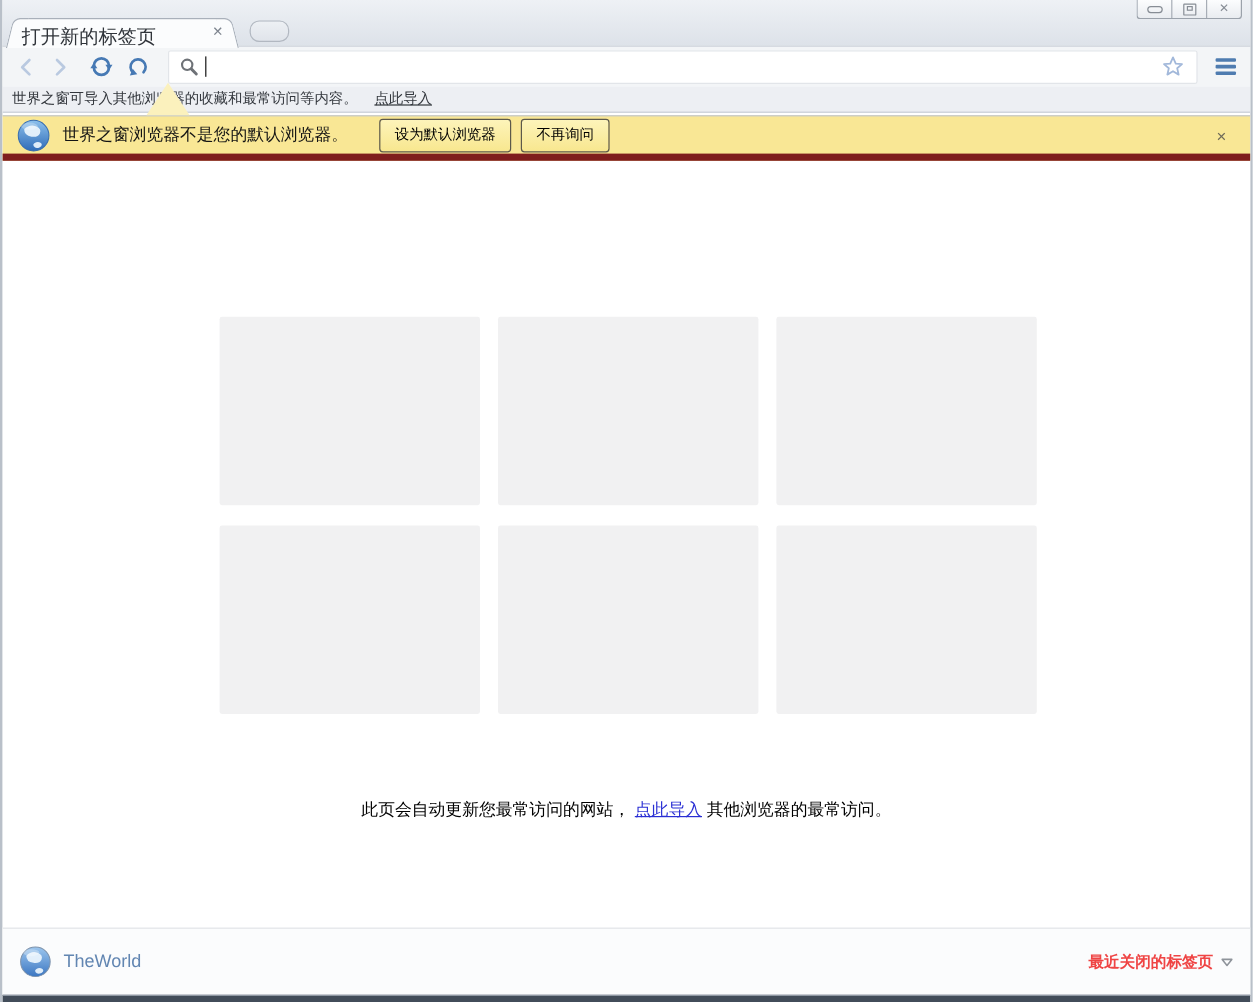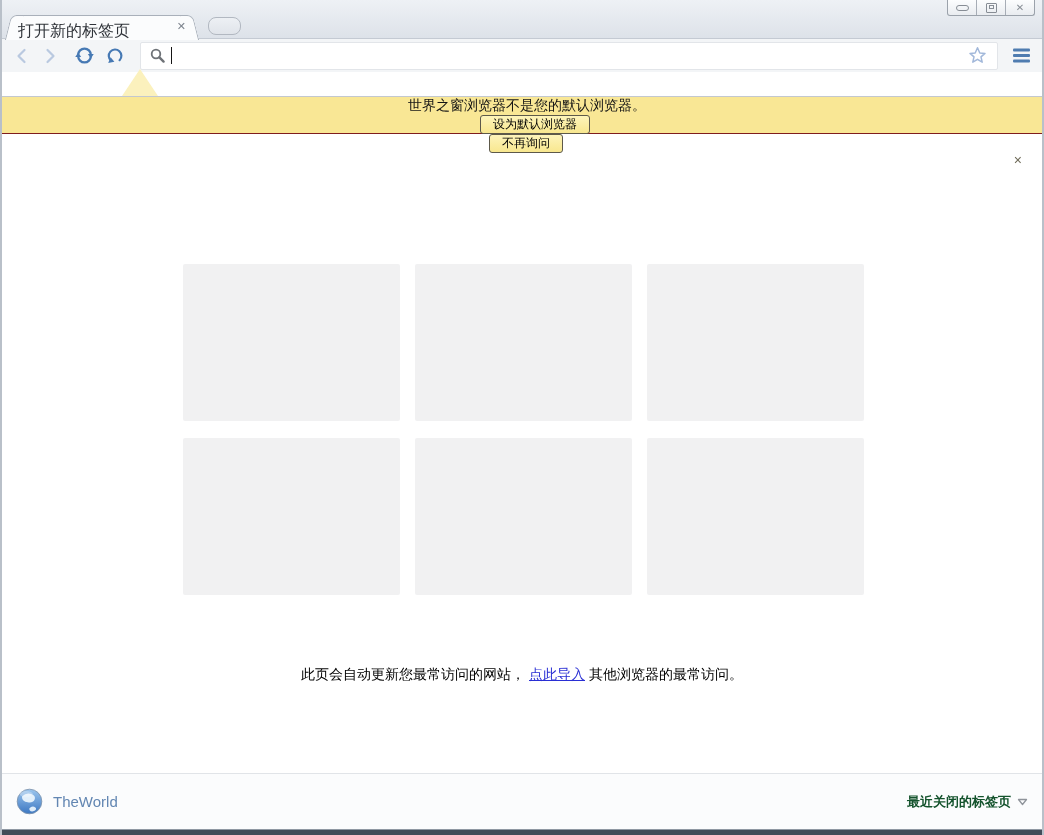--- a/index.html
+++ b/index.html
@@ -51,40 +51,40 @@
   
   .infobar{position:absolute;top:72px;left:0;right:0;height:22px;background:#edeff3;
     border-bottom:1px solid #c9ced6;display:flex;align-items:center;padding-left:8px;
     font-size:12px;color:#33373d;box-sizing:border-box;}
   .infobar a{color:#33373d;text-decoration:underline;margin-left:14px;cursor:pointer;}
   .pointer{position:absolute;top:69px;left:120px;width:0;height:0;z-index:4;
     border-left:18px solid transparent;border-right:18px solid transparent;
     border-bottom:27px solid #fbf1bd;}
   
   .notifbar{position:absolute;top:96px;left:0;right:0;height:38px;background:#f9e795;
-    border-top:1px solid #c3c8cf;border-bottom:1px solid #7f1d1d;display:flex;align-items:center;
-    padding:0 12px;box-sizing:border-box;z-index:3;flex-direction:column;}
+    border-top:1px solid #c3c8cf;border-bottom:6px solid #7f1d1d;display:flex;align-items:center;
+    padding:0 12px;box-sizing:border-box;z-index:3;}
   .notif-msg{margin-left:10px;font-size:14px;color:#141414;}
   .notif-btn{margin-left:26px;height:28px;padding:0 12px;font-size:12px;color:#000;
     background:linear-gradient(#fdf4ba,#f8e78f);border:1px solid #5d594a;border-radius:3px;
     font-family:"Liberation Sans","DejaVu Sans",sans-serif;cursor:pointer;text-align:right;}
   .notif-btn + .notif-btn{margin-left:8px;}
   .notif-close{margin-left:auto;margin-right:8px;color:#6e6a58;font-size:14px;cursor:pointer;line-height:1;}
   
   .grid{position:absolute;left:181px;top:264px;display:grid;
     grid-template-columns:repeat(3,217px);grid-auto-rows:157px;column-gap:15px;row-gap:17px;}
   .tile{background:#f1f1f2;border-radius:2px;cursor:pointer;}
   .hint{position:absolute;top:650px;left:0;right:0;text-align:center;font-size:14px;color:#000;margin-top:16px;}
   .hint a{color:#2a2fd4;text-decoration:underline;cursor:pointer;}
   
   .footer{position:absolute;left:0;right:0;bottom:6px;height:56px;background:#fbfcfd;
     border-top:1px solid #e1e4e8;display:flex;align-items:center;padding:0 14px;box-sizing:border-box;}
   .brand-label{margin-left:10px;font-size:15px;color:#6286b2;}
   .recent{margin-left:auto;display:flex;align-items:center;font-size:13px;font-weight:bold;
-    color:#14532d;cursor:pointer;}
+    color:#ef4444;cursor:pointer;}
   .recent svg{margin-left:6px;}
   .frame-bottom{position:absolute;bottom:0;left:0;right:0;height:6px;background:#424c59;
     border-top:1px solid #8f98a3;box-sizing:border-box;}
 </style>
 </head>
 <body>
 
 <div class="window">
 
   <div class="chrome-top">
@@ -149,20 +149,24 @@
 
     <div class="menu-btn">
       <svg width="19" height="15" viewBox="0 0 19 15">
         <rect x="1" y="0.5" width="17" height="3" rx="1" fill="#4f7cb0"></rect>
         <rect x="1" y="6" width="17" height="3" rx="1" fill="#4f7cb0"></rect>
         <rect x="1" y="11.5" width="17" height="3" rx="1" fill="#4f7cb0"></rect>
       </svg>
     </div>
   </div>
 
+  <div class="infobar">
+    <span>世界之窗可导入其他浏览器的收藏和最常访问等内容。</span>
+    <a>点此导入</a>
+  </div>
   <div class="pointer"></div>
 
   <div class="notifbar">
     <svg width="28" height="28" viewBox="0 0 32 32">
       <defs>
         <linearGradient id="gA" x1="0" y1="0" x2="0" y2="1">
           <stop offset="0" stop-color="#8cc0ec"></stop>
             <stop offset="1" stop-color="#2f6cb8"></stop>
         </linearGradient>
       </defs>

